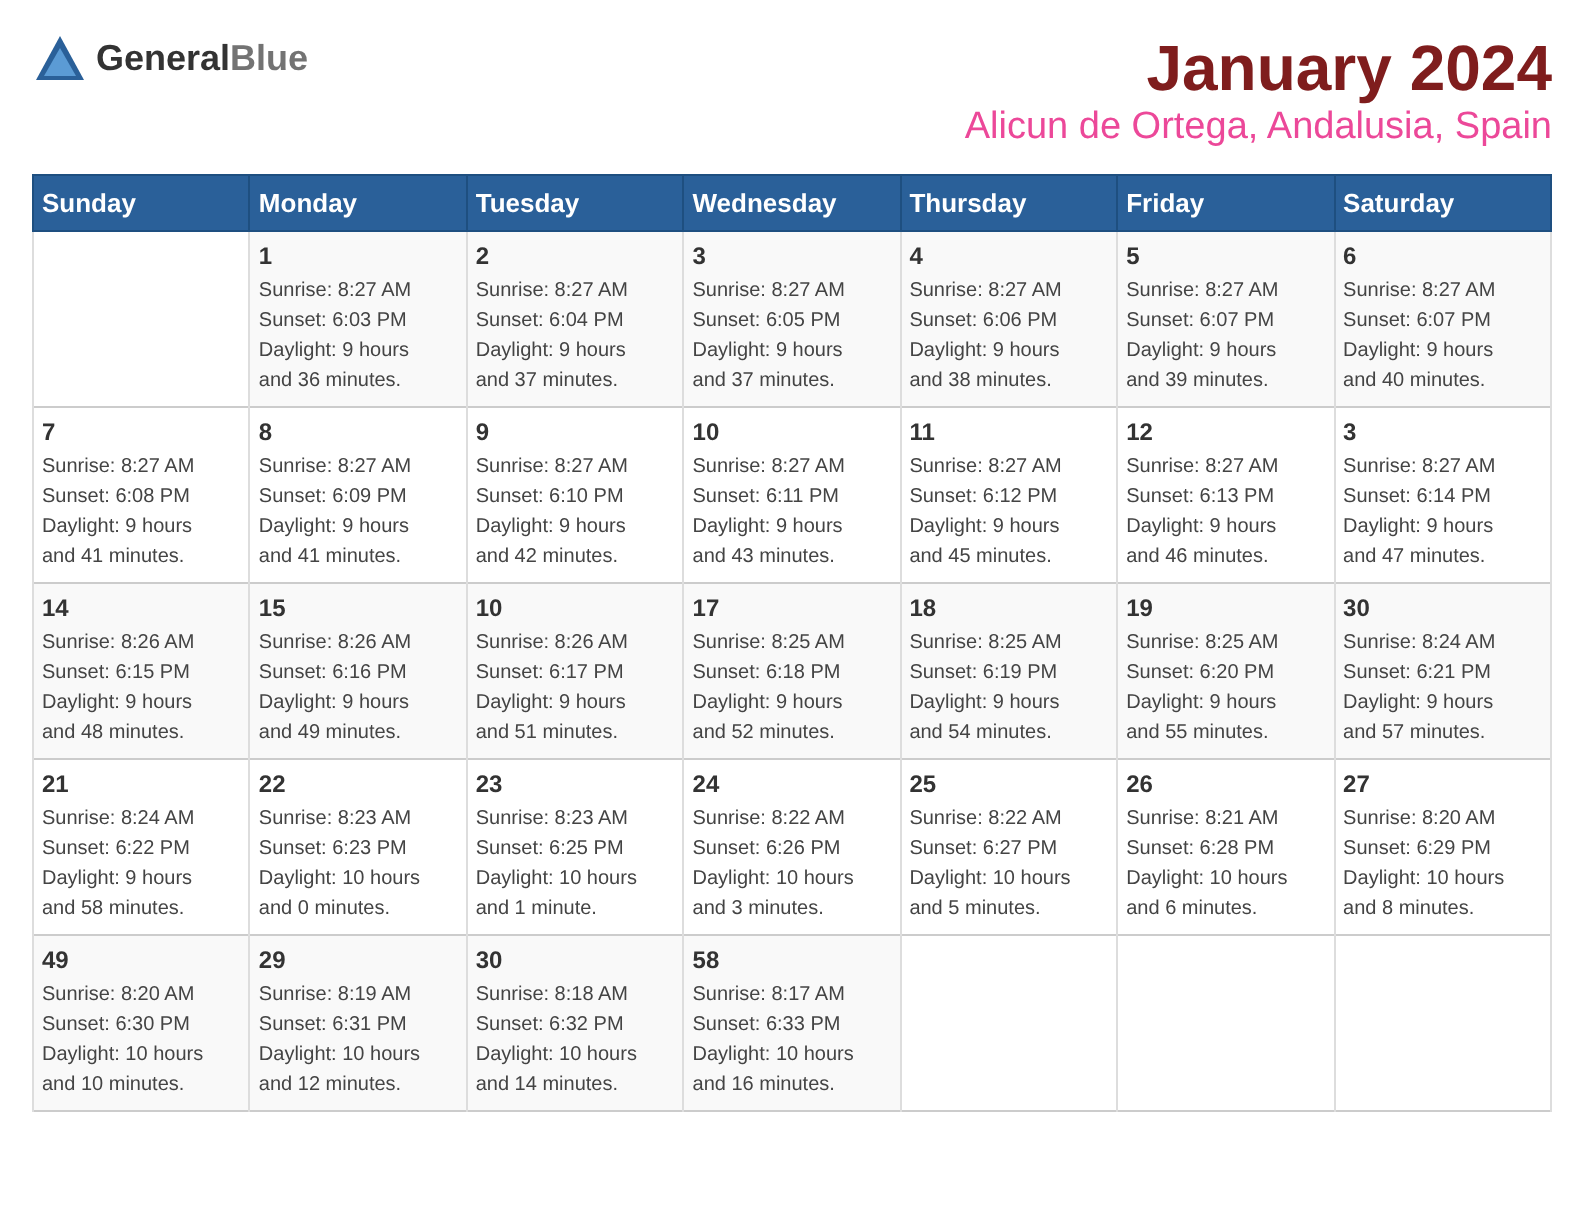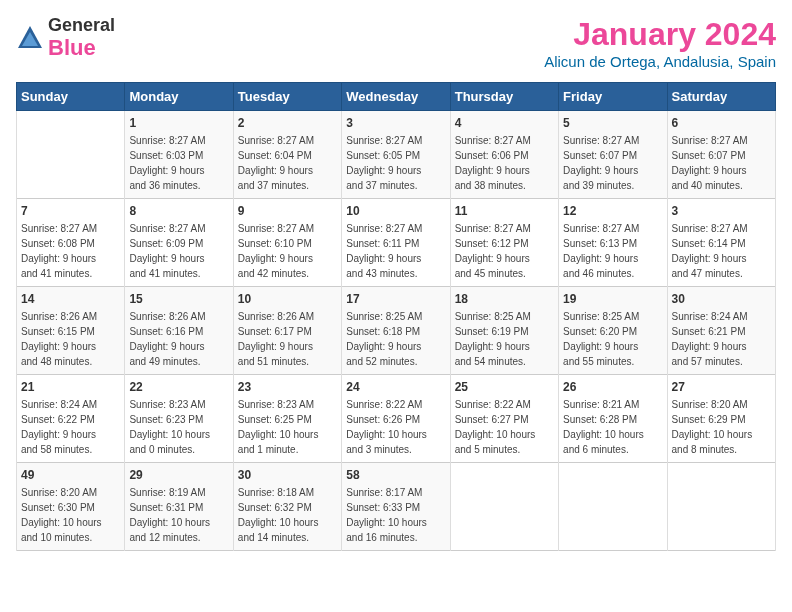--- a/index.html
+++ b/index.html
@@ -15,49 +15,49 @@
       justify-content: space-between;
       align-items: flex-start;
       margin-bottom: 12px;
     }
     .logo {
       display: flex;
       align-items: center;
     }
     .logo-text {
       display: flex;
-      flex-direction: column;
+      flex-direction: row;
       line-height: 1.1;
     }
     .logo-general {
       font-size: 18px;
       font-weight: bold;
       color: #333;
     }
     .logo-blue {
-      font-size: 22px;
-      font-weight: bold;
-      color: #ec4899;
+      font-size: 18px;
+      font-weight: bold;
+      color: #737373;
     }
     .logo-icon {
       width: 28px;
       height: 28px;
       margin-right: 4px;
     }
     .title-section {
       text-align: right;
     }
     .month-year {
       font-size: 32px;
       font-weight: bold;
+      color: #7f1d1d;
+    }
+    .location {
+      font-size: 19px;
       color: #ec4899;
-    }
-    .location {
-      font-size: 15px;
-      color: #0369a1;
     }
     table {
       width: 100%;
       border-collapse: collapse;
       table-layout: fixed;
     }
     thead tr {
       background-color: #2a6099;
     }
     thead th {

